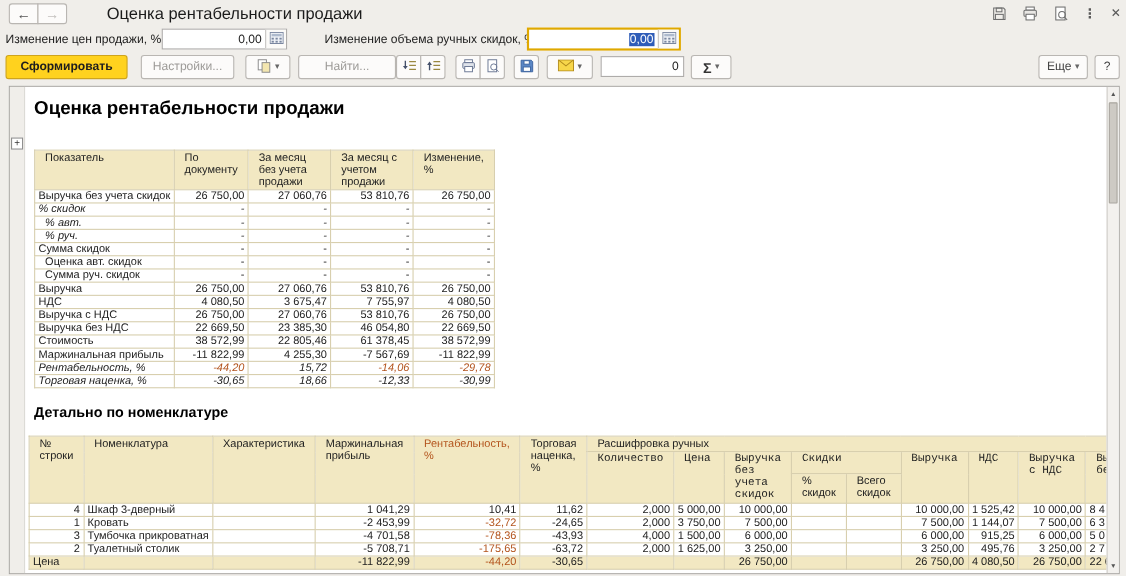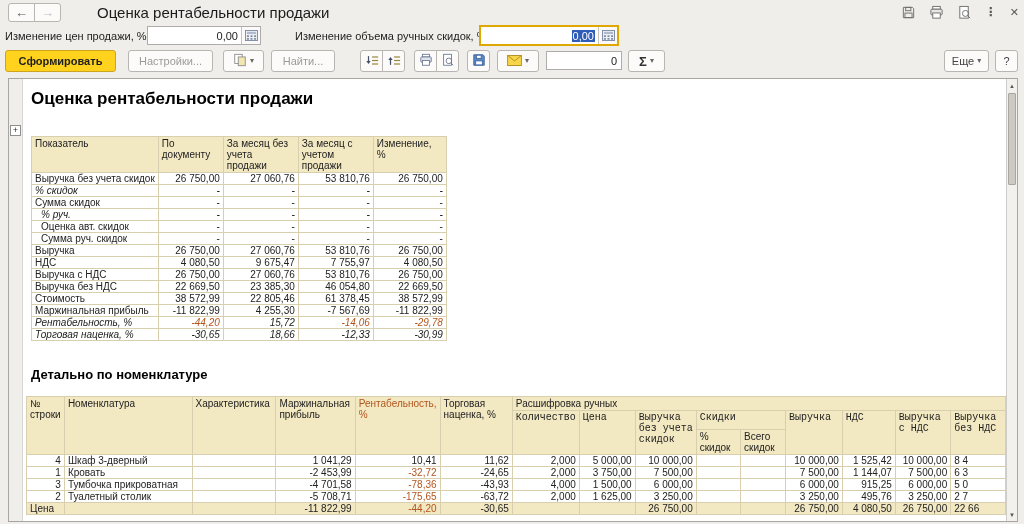--- a/index.html
+++ b/index.html
@@ -55,21 +55,21 @@
   .vs-btn.down{bottom:0;}
   .vs-thumb{position:absolute;left:1px;top:14px;width:8px;height:92px;background:#cdcac4;border:1px solid #a9a69f;border-radius:1px;}
   .content{position:absolute;left:14px;top:0;right:11px;bottom:0;overflow:hidden;background:#fff;}
   .rpt-title{position:absolute;left:8px;top:10px;font-size:17px;font-weight:bold;color:#000;white-space:nowrap;}
   .sec-title{position:absolute;left:8px;top:288px;font-size:13px;font-weight:bold;color:#000;white-space:nowrap;}
 
   
   table.rpt{border-collapse:collapse;table-layout:fixed;position:absolute;background:#fff;}
   #t1{left:8px;top:57px;}
   #t2{left:3px;top:317px;}
-  table.rpt th{background:var(--hdr);border:1px solid var(--grid);font-weight:normal;text-align:left;vertical-align:top;padding:1px 3px;line-height:11px;font-size:10px;overflow:hidden;}
+  table.rpt th{background:var(--hdr);border:1px solid var(--grid);font-weight:normal;text-align:left;vertical-align:top;padding:1px 9px;line-height:11px;font-size:10px;overflow:hidden;}
   table.rpt td{border:1px solid var(--grid);padding:0 3px;line-height:11px;font-size:10px;overflow:hidden;white-space:nowrap;vertical-align:middle;}
   table.rpt tbody tr{height:12px;}
   #t1 thead th{height:34px;}
   #t2 thead tr.hA th{height:12px;}
   #t2 thead tr.hB th{height:19px;font-family:Liberation Mono, monospace;}
   #t2 thead tr.hC th{height:19px;}
   .al-r{text-align:right;}
   .al-l{text-align:left;}
   .it{font-style:italic;}
   .ind{padding-left:9px !important;}
@@ -170,21 +170,21 @@
     </div>
   <div class="tbtn" style="left:223px;width:41px;">
     <span>
       <svg width="14" height="14" viewBox="0 0 16 16">
           <rect x="2" y="1.5" width="8.5" height="10.5" fill="#fff" stroke="#8a8a8a"></rect>
           <rect x="6" y="4.5" width="8" height="10" fill="#f3e6b0" stroke="#8a8a8a"></rect>
         </svg>
     </span>
     <span class="caret">▾</span>
   </div>
-  <div class="tbtn muted" style="left:271px;width:64px;">
+  <div class="tbtn muted" style="left:271px;width:89px;">
       <span>Найти...</span>
     </div>
 
   <div class="grp" style="left:360px;">
     <div class="tbtn" style="width:23px;">
       <span>
         <svg width="14" height="13" viewBox="0 0 16 14">
             <g stroke="#9a8840" stroke-width="1.4">
               <line x1="8" y1="3" x2="15" y2="3"></line>
               <line x1="8" y1="7" x2="15" y2="7"></line>
@@ -298,32 +298,39 @@
             <td class="al-r">26 750,00</td>
           </tr>
           <tr>
             <td class="al-l it">% скидок</td>
             <td class="al-r it">-</td>
             <td class="al-r it">-</td>
             <td class="al-r it">-</td>
             <td class="al-r it">-</td>
           </tr>
           <tr>
+            <td class="al-l it ind">% авт.</td>
+            <td class="al-r it">-</td>
+            <td class="al-r it">-</td>
+            <td class="al-r it">-</td>
+            <td class="al-r it">-</td>
+          </tr>
+          <tr>
+            <td class="al-l it ind">% руч.</td>
+            <td class="al-r it">-</td>
+            <td class="al-r it">-</td>
+            <td class="al-r it">-</td>
+            <td class="al-r it">-</td>
+          </tr>
+          <tr>
             <td class="al-l">Сумма скидок</td>
             <td class="al-r">-</td>
             <td class="al-r">-</td>
             <td class="al-r">-</td>
             <td class="al-r">-</td>
-          </tr>
-          <tr>
-            <td class="al-l it ind">% руч.</td>
-            <td class="al-r it">-</td>
-            <td class="al-r it">-</td>
-            <td class="al-r it">-</td>
-            <td class="al-r it">-</td>
           </tr>
           <tr>
             <td class="al-l ind">Оценка авт. скидок</td>
             <td class="al-r">-</td>
             <td class="al-r">-</td>
             <td class="al-r">-</td>
             <td class="al-r">-</td>
           </tr>
           <tr>
             <td class="al-l ind">Сумма руч. скидок</td>
@@ -335,21 +342,21 @@
           <tr>
             <td class="al-l">Выручка</td>
             <td class="al-r">26 750,00</td>
             <td class="al-r">27 060,76</td>
             <td class="al-r">53 810,76</td>
             <td class="al-r">26 750,00</td>
           </tr>
           <tr>
             <td class="al-l">НДС</td>
             <td class="al-r">4 080,50</td>
-            <td class="al-r">9 675,47</td>
+            <td class="al-r">3 675,47</td>
             <td class="al-r">7 755,97</td>
             <td class="al-r">4 080,50</td>
           </tr>
           <tr>
             <td class="al-l">Выручка с НДС</td>
             <td class="al-r">26 750,00</td>
             <td class="al-r">27 060,76</td>
             <td class="al-r">53 810,76</td>
             <td class="al-r">26 750,00</td>
           </tr>

